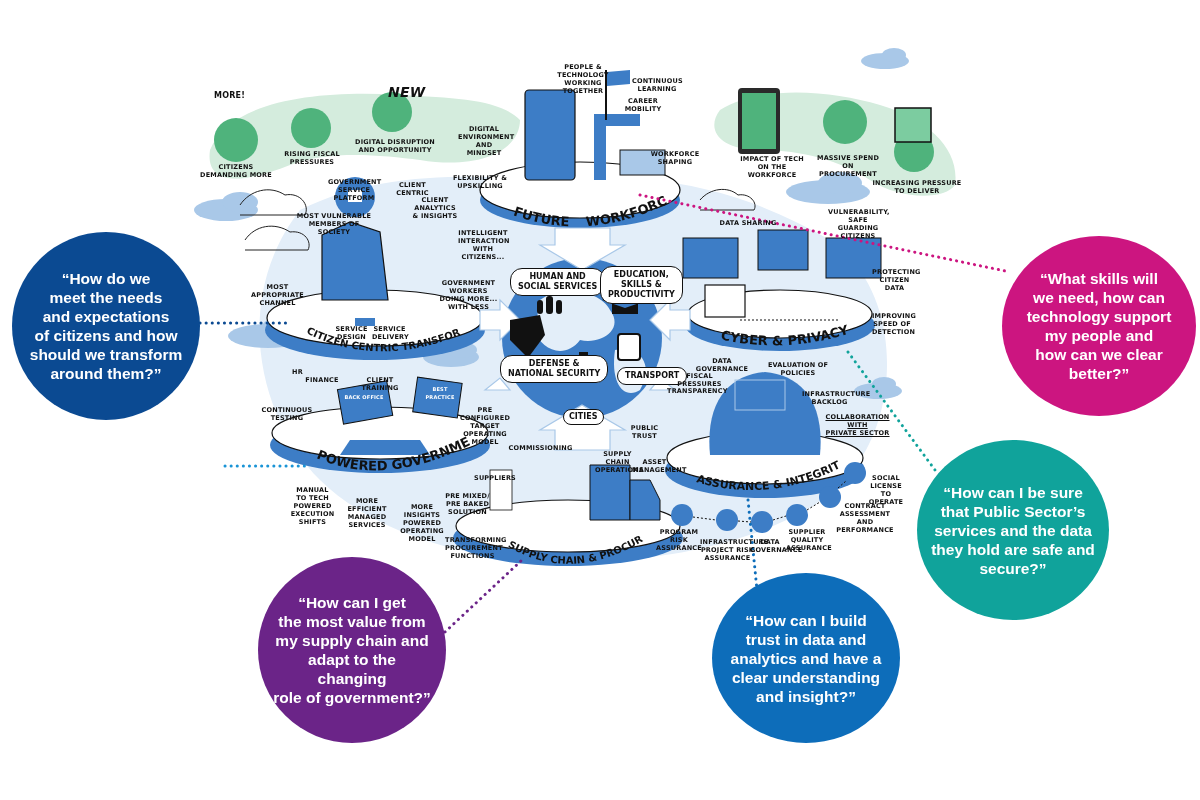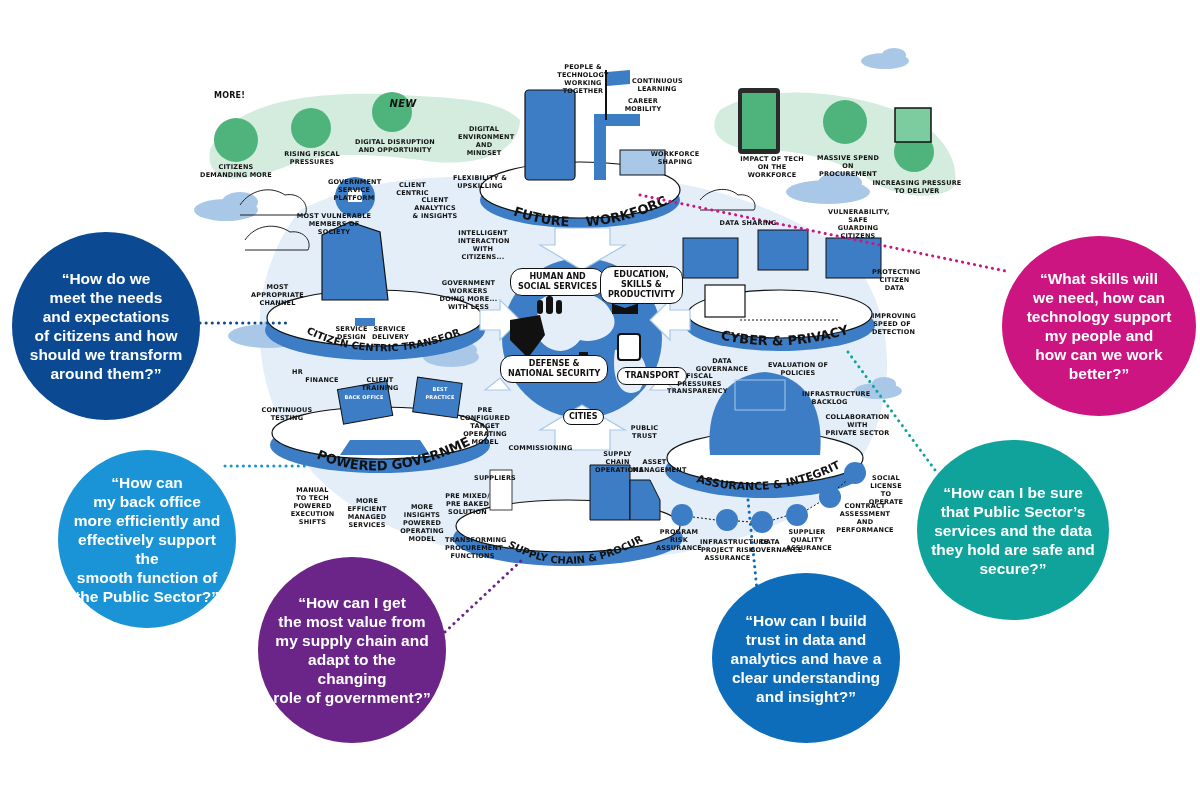--- a/index.html
+++ b/index.html
@@ -169,21 +169,21 @@
     <line x1="848" y1="352" x2="935" y2="470" stroke="#10a39b" stroke-width="3" stroke-dasharray="0.1 6" stroke-linecap="round"></line>
   </svg>
 
   <div class="lbl" style="left:196px;top:163px;width:80px;">Citizens
 demanding more</div>
   <div class="lbl" style="left:277px;top:150px;width:70px;">Rising fiscal
 pressures</div>
   <div class="lbl" style="left:350px;top:138px;width:90px;">Digital disruption
 and opportunity</div>
   <div class="lbl" style="left:214px;top:92px;width:24px;font-size:8px;">MORE!</div>
-  <div class="lbl" style="left:388px;top:100px;width:30px;font-size:10px;font-style:italic;">NEW</div>
+  <div class="lbl" style="left:388px;top:88px;width:30px;font-size:14px;font-style:italic;">NEW</div>
   <div class="lbl" style="left:737px;top:155px;width:70px;">Impact of tech
 on the workforce</div>
   <div class="lbl" style="left:813px;top:154px;width:70px;">Massive spend
 on procurement</div>
   <div class="lbl" style="left:872px;top:179px;width:90px;">Increasing pressure
 to deliver</div>
 
   <div class="lbl" style="left:548px;top:63px;width:70px;">People &amp;
 technology
 working together</div>
@@ -272,21 +272,21 @@
   <div class="lbl" style="left:445px;top:536px;width:55px;">Transforming
 procurement
 functions</div>
 
   <div class="lbl" style="left:692px;top:357px;width:60px;">Data governance</div>
   <div class="lbl" style="left:763px;top:361px;width:70px;">Evaluation of policies</div>
   <div class="lbl" style="left:672px;top:372px;width:55px;">Fiscal pressures</div>
   <div class="lbl" style="left:667px;top:387px;width:50px;">Transparency</div>
   <div class="lbl" style="left:802px;top:390px;width:55px;">Infrastructure
 backlog</div>
-  <div class="lbl" style="left:820px;top:413px;width:75px;">Collaboration with
+  <div class="lbl" style="left:820px;top:413px;width:75px;text-decoration:underline;">Collaboration with
 private sector</div>
   <div class="lbl" style="left:622px;top:424px;width:45px;">Public trust</div>
   <div class="lbl" style="left:654px;top:528px;width:50px;">Program risk
 assurance</div>
   <div class="lbl" style="left:700px;top:538px;width:55px;">Infrastructure
 project risk
 assurance</div>
   <div class="lbl" style="left:750px;top:538px;width:40px;">Data
 governance</div>
   <div class="lbl" style="left:786px;top:528px;width:42px;">Supplier
@@ -302,28 +302,22 @@
   <div class="bubble" style="left:12px;top:232px;width:188px;height:188px;background:#0b4a92;">“How do we
 meet the needs
 and expectations
 of citizens and how
 should we transform
 around them?”</div>
   <div class="bubble" style="left:1002px;top:236px;width:194px;height:180px;background:#cc1580;">“What skills will
 we need, how can
 technology support
 my people and
-how can we work
+how can we clear
 better?”</div>
-  <div class="bubble" style="left:58px;top:450px;width:178px;height:178px;background:#1a94d6;">“How can
-my back office
-more efficiently and
-effectively support the
-smooth function of
-the Public Sector?”</div>
   <div class="bubble" style="left:258px;top:557px;width:188px;height:186px;background:#6b2488;">“How can I get
 the most value from
 my supply chain and
 adapt to the changing
 role of government?”</div>
   <div class="bubble" style="left:712px;top:573px;width:188px;height:170px;border-radius:50%;background:#0d6dba;">“How can I build
 trust in data and
 analytics and have a
 clear understanding
 and insight?”</div>

